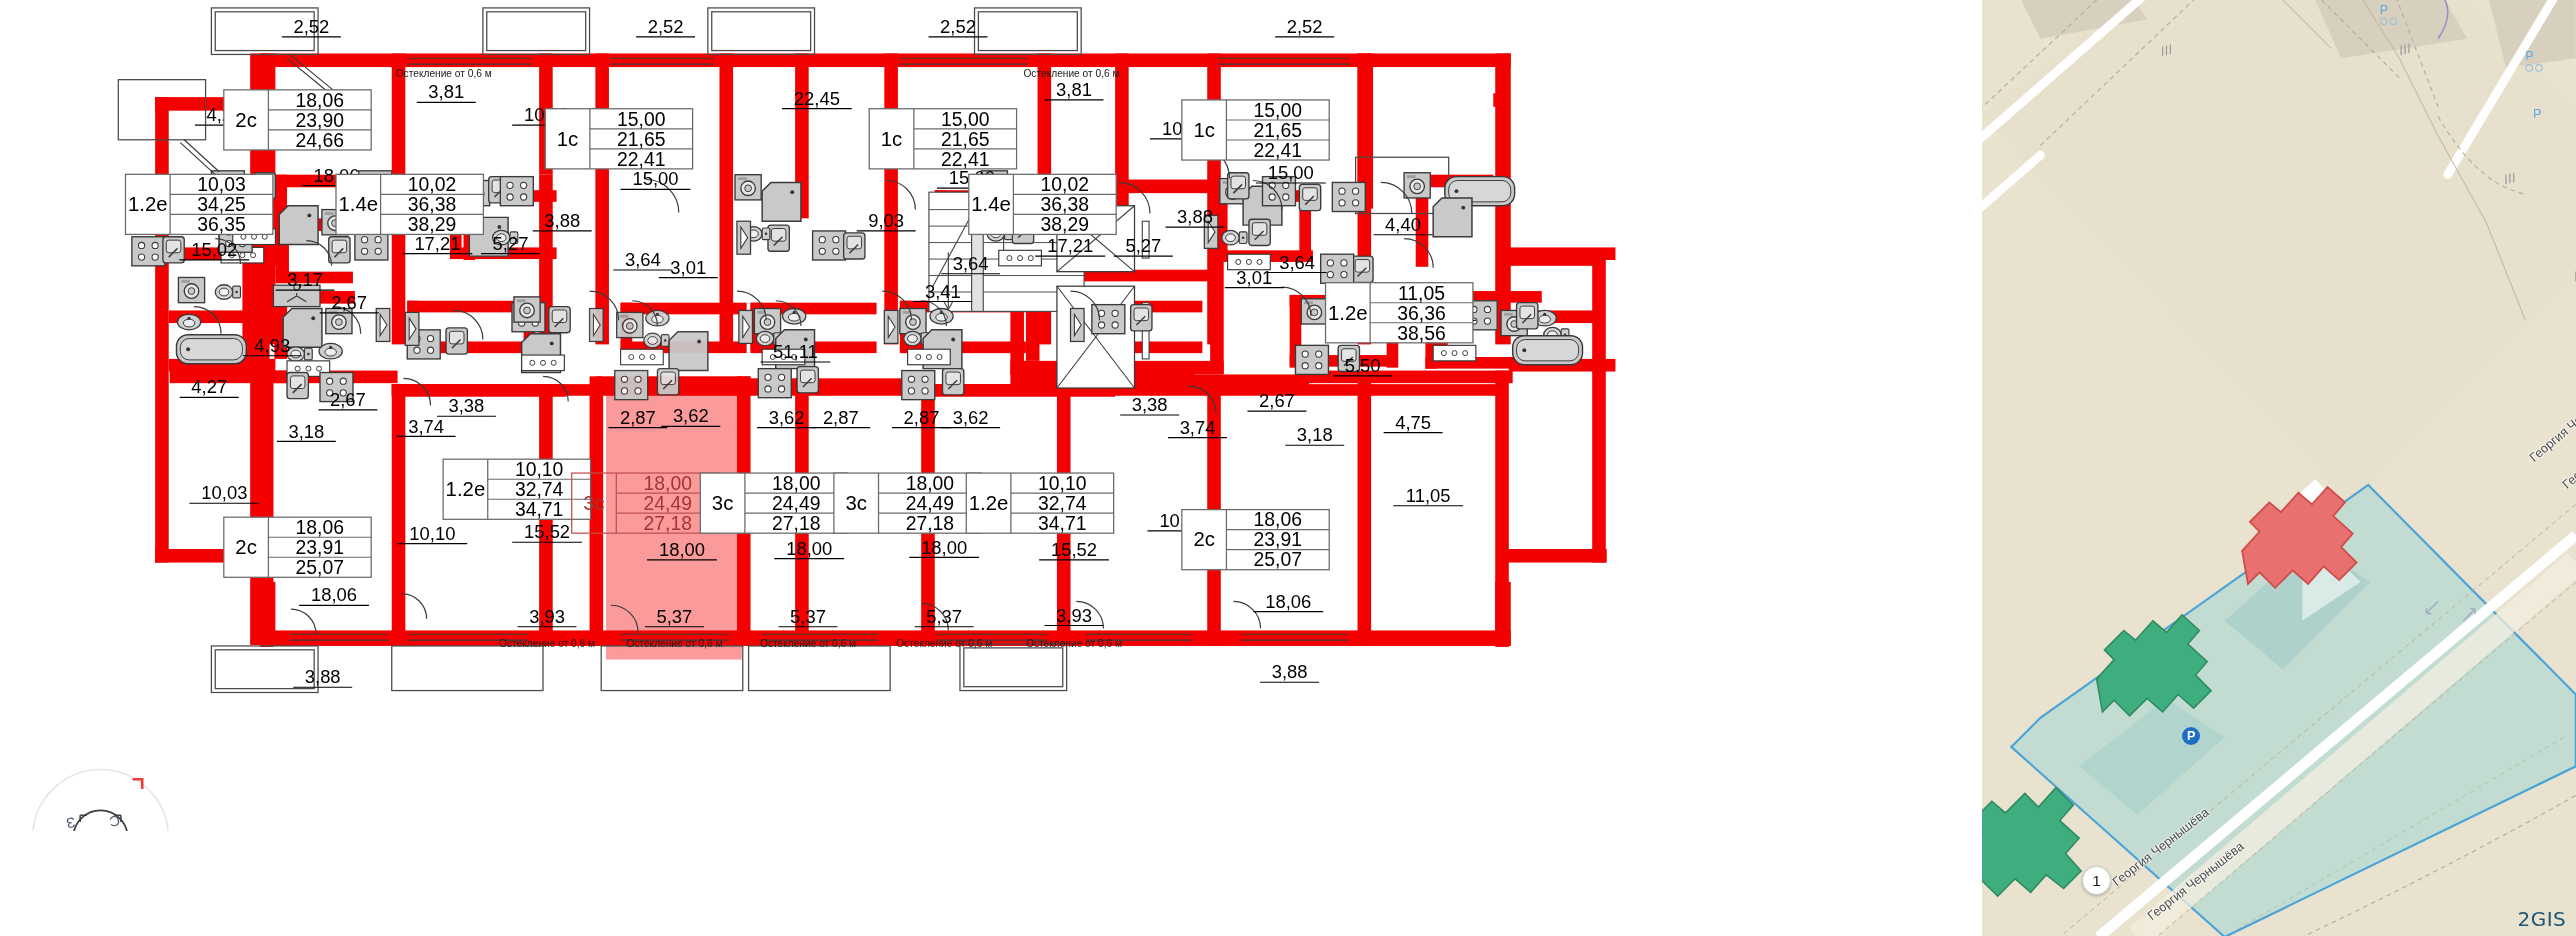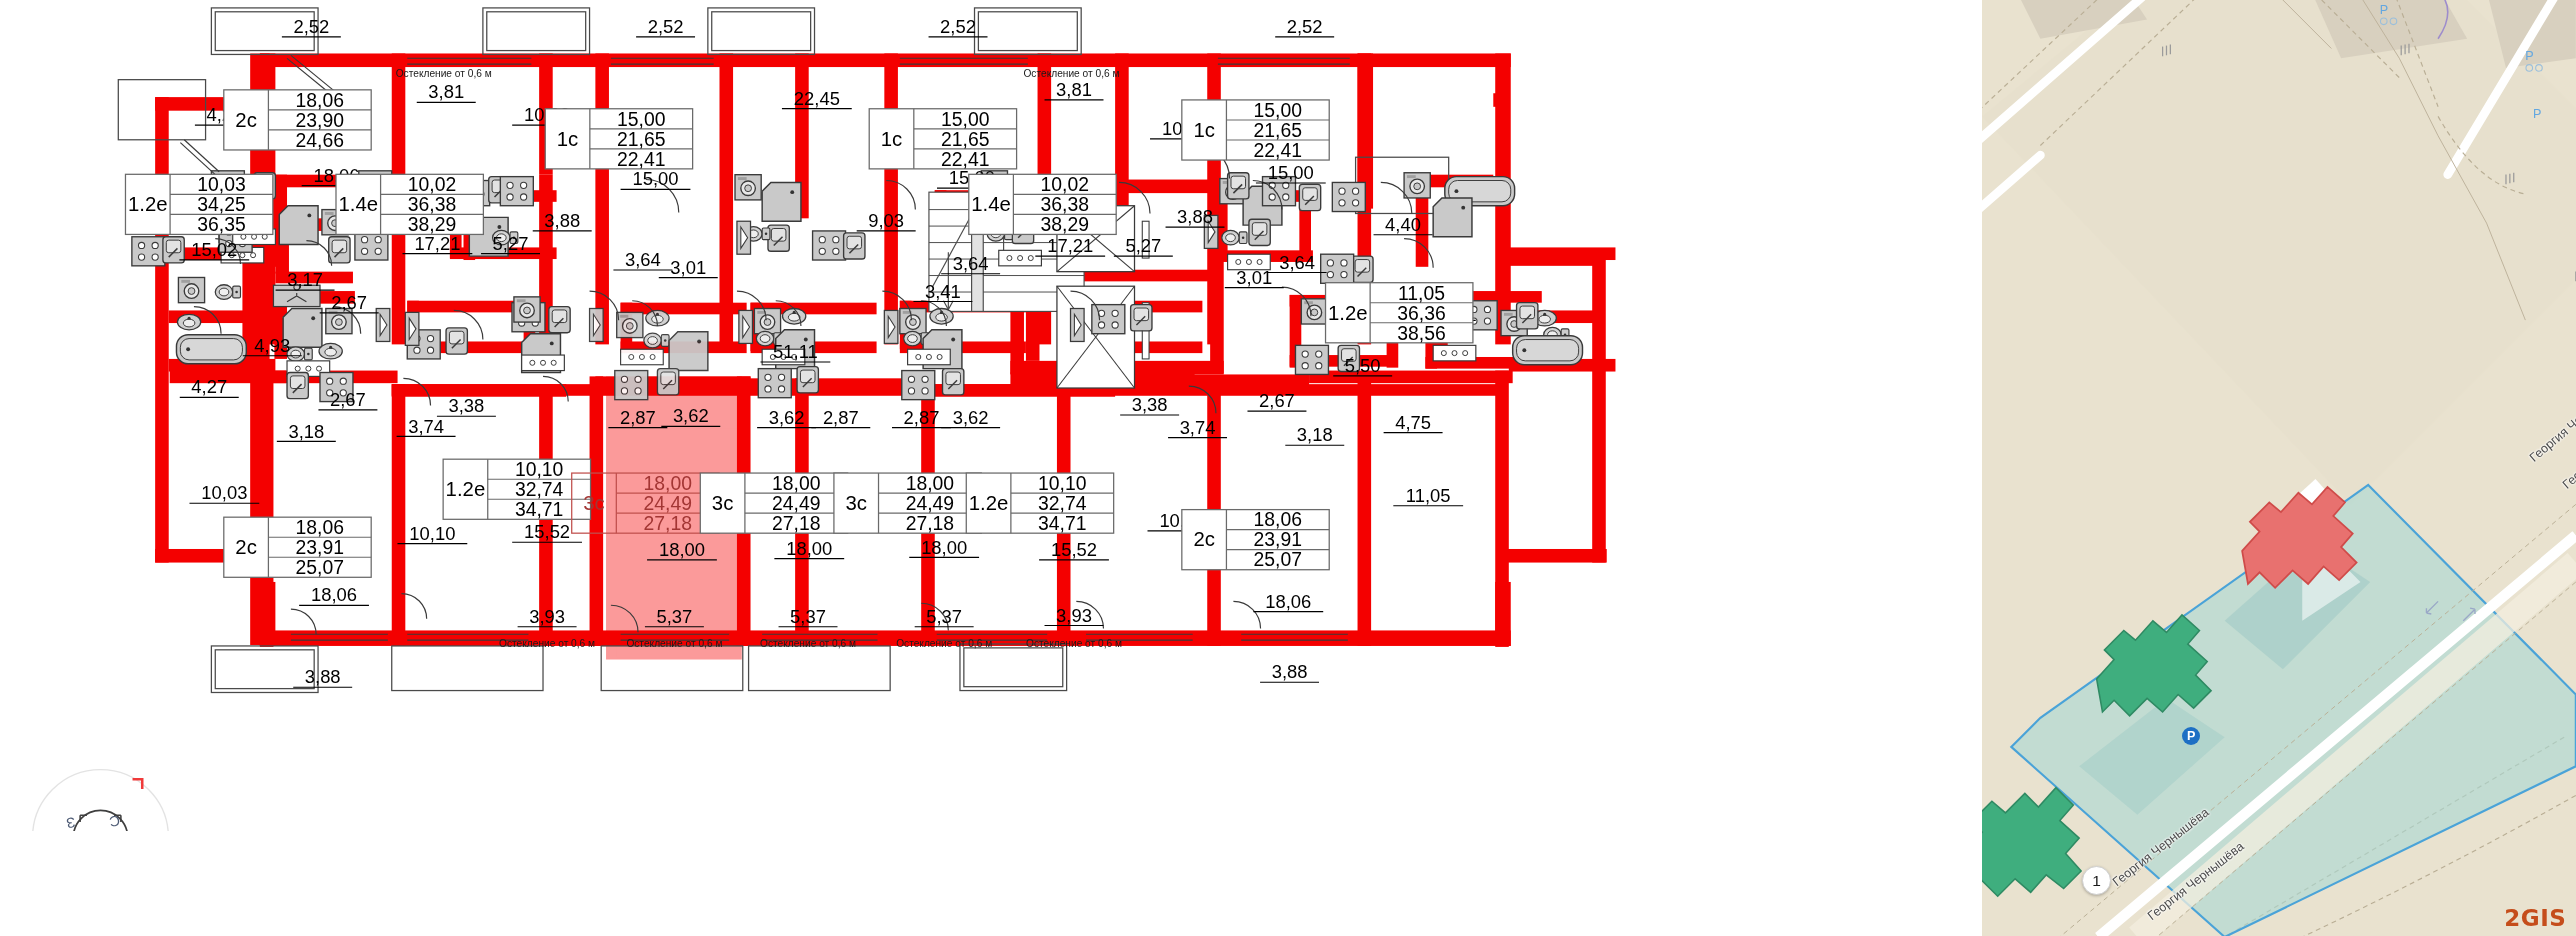--- a/index.html
+++ b/index.html
@@ -34,23 +34,23 @@
     width: 594px; height: 937px;
     overflow: hidden;
     background: #e9e2cf;
   }
   #map-svg { position:absolute; left:0; top:0; width:594px; height:937px; display:block; }
 
   .map-watermark {
     position: absolute;
     right: 9.7px; bottom: 5.8px;
     font-family: "DejaVu Sans", sans-serif;
-    font-weight: bold;
-    font-size: 23px;
-    color: #c2410c;
+    font-weight: normal;
+    font-size: 20px;
+    color: #0c4a6e;
     letter-spacing: 0.5px;
     opacity: .92;
   }
   .map-marker {
     position: absolute;
     width: 29px; height: 29px;
     border-radius: 50%;
     background: #ffffff;
     border: 1px solid #cfcfcf;
     box-shadow: 0 1px 2.9px rgba(0,0,0,.25);

